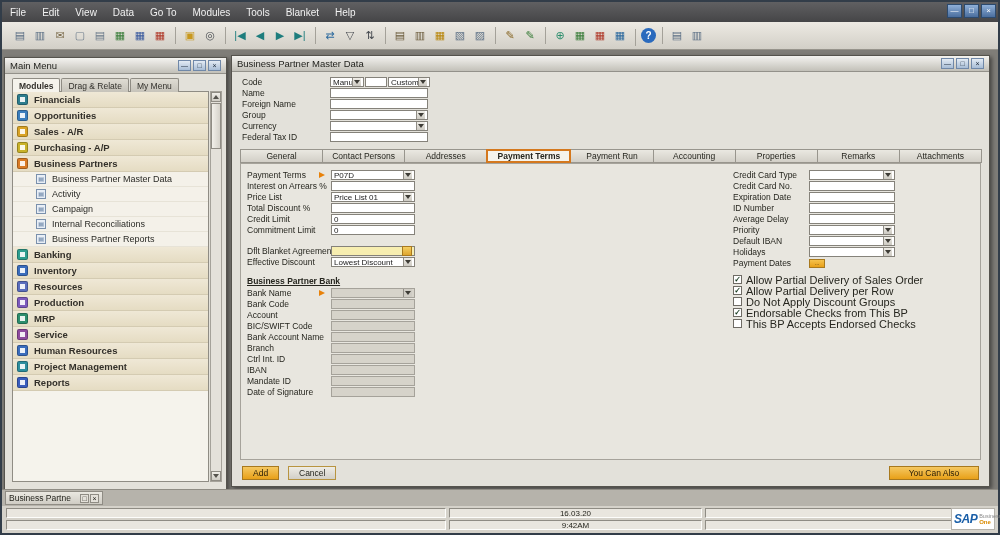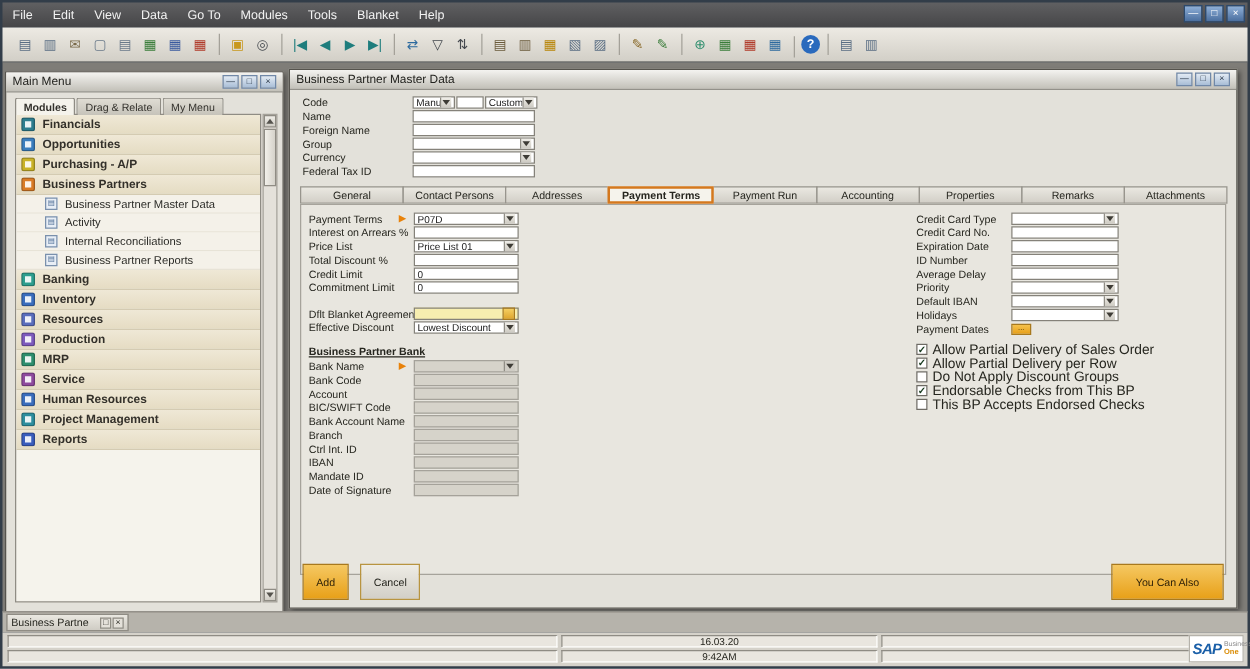--- a/index.html
+++ b/index.html
@@ -112,21 +112,21 @@
   .bank-hdr { font-size:8.5px; font-weight:bold; text-decoration:underline; color:#26261f; height:12px; }
   .pt-right { position:absolute; left:492px; top:6px; }
   .pt-right .pt-lbl { width:76px; }
   .pt-right .fld { width:86px; }
   .pt-checks { position:absolute; left:492px; top:110px; }
   .cb-row { display:flex; align-items:center; height:11px; }
   .cb { width:9px; height:9px; background:#fff; border:1px solid #6e6b64; font-size:8px; line-height:8px;
     text-align:center; color:#14381c; font-weight:bold; }
   .cb-lbl { margin-left:4px; font-size:11px; color:#26261f; white-space:nowrap; }
 
-  .btn { position:absolute; height:29px; display:flex; align-items:center; font-size:8.5px; color:#2e2108;
+  .btn { position:absolute; height:14px; display:flex; align-items:center; font-size:8.5px; color:#2e2108;
     border:1px solid #a8791e; padding:0 10px; background:linear-gradient(#f5c862,#e8a018);margin-top:25px; }
   .btn-add { left:10px; bottom:6px; }
   .btn-cancel { left:56px; bottom:6px; background:linear-gradient(#eeece5,#d2cfc7); color:#26261f; border-color:#b89440; }
   .btn-yca { right:10px; bottom:6px; width:90px; justify-content:center; }
 
   
   .taskbar { position:absolute; left:2px; bottom:29px; right:2px; height:17px; background:#b6b3ab;
     border-top:1px solid #8f8c84; display:flex; align-items:center; padding-left:3px; }
   .task-tab { width:98px; height:14px; background:linear-gradient(#eae8e1,#cfccc4); border:1px solid #8f8c84;
     display:flex; align-items:center; padding:0 3px; font-size:8.5px; color:#26261f; }
@@ -230,20 +230,24 @@
             <div class="module-row">
               <span class="mod-icon" style="background-color: rgb(45, 125, 142);"></span>
               <span class="mod-label">Financials</span>
             </div>
 
             <div class="module-row">
               <span class="mod-icon" style="background-color: rgb(58, 125, 189);"></span>
               <span class="mod-label">Opportunities</span>
             </div>
 
+            <div class="module-row">
+              <span class="mod-icon" style="background-color: rgb(217, 163, 38);"></span>
+              <span class="mod-label">Sales - A/R</span>
+            </div>
 
             <div class="module-row">
               <span class="mod-icon" style="background-color: rgb(201, 178, 41);"></span>
               <span class="mod-label">Purchasing - A/P</span>
             </div>
 
             <div class="module-row">
               <span class="mod-icon" style="background-color: rgb(217, 123, 38);"></span>
               <span class="mod-label">Business Partners</span>
             </div>
@@ -255,20 +259,24 @@
               <span class="sub-icon">▤</span>
               <span class="sub-label">Business Partner Master Data</span>
             </div>
 
             <div class="sub-row">
               <span class="sub-icon">▤</span>
               <span class="sub-label">Activity</span>
             </div>
 
 
+            <div class="sub-row">
+              <span class="sub-icon">▤</span>
+              <span class="sub-label">Campaign</span>
+            </div>
 
             <div class="sub-row">
               <span class="sub-icon">▤</span>
               <span class="sub-label">Internal Reconciliations</span>
             </div>
 
             <div class="sub-row">
               <span class="sub-icon">▤</span>
               <span class="sub-label">Business Partner Reports</span>
             </div>

